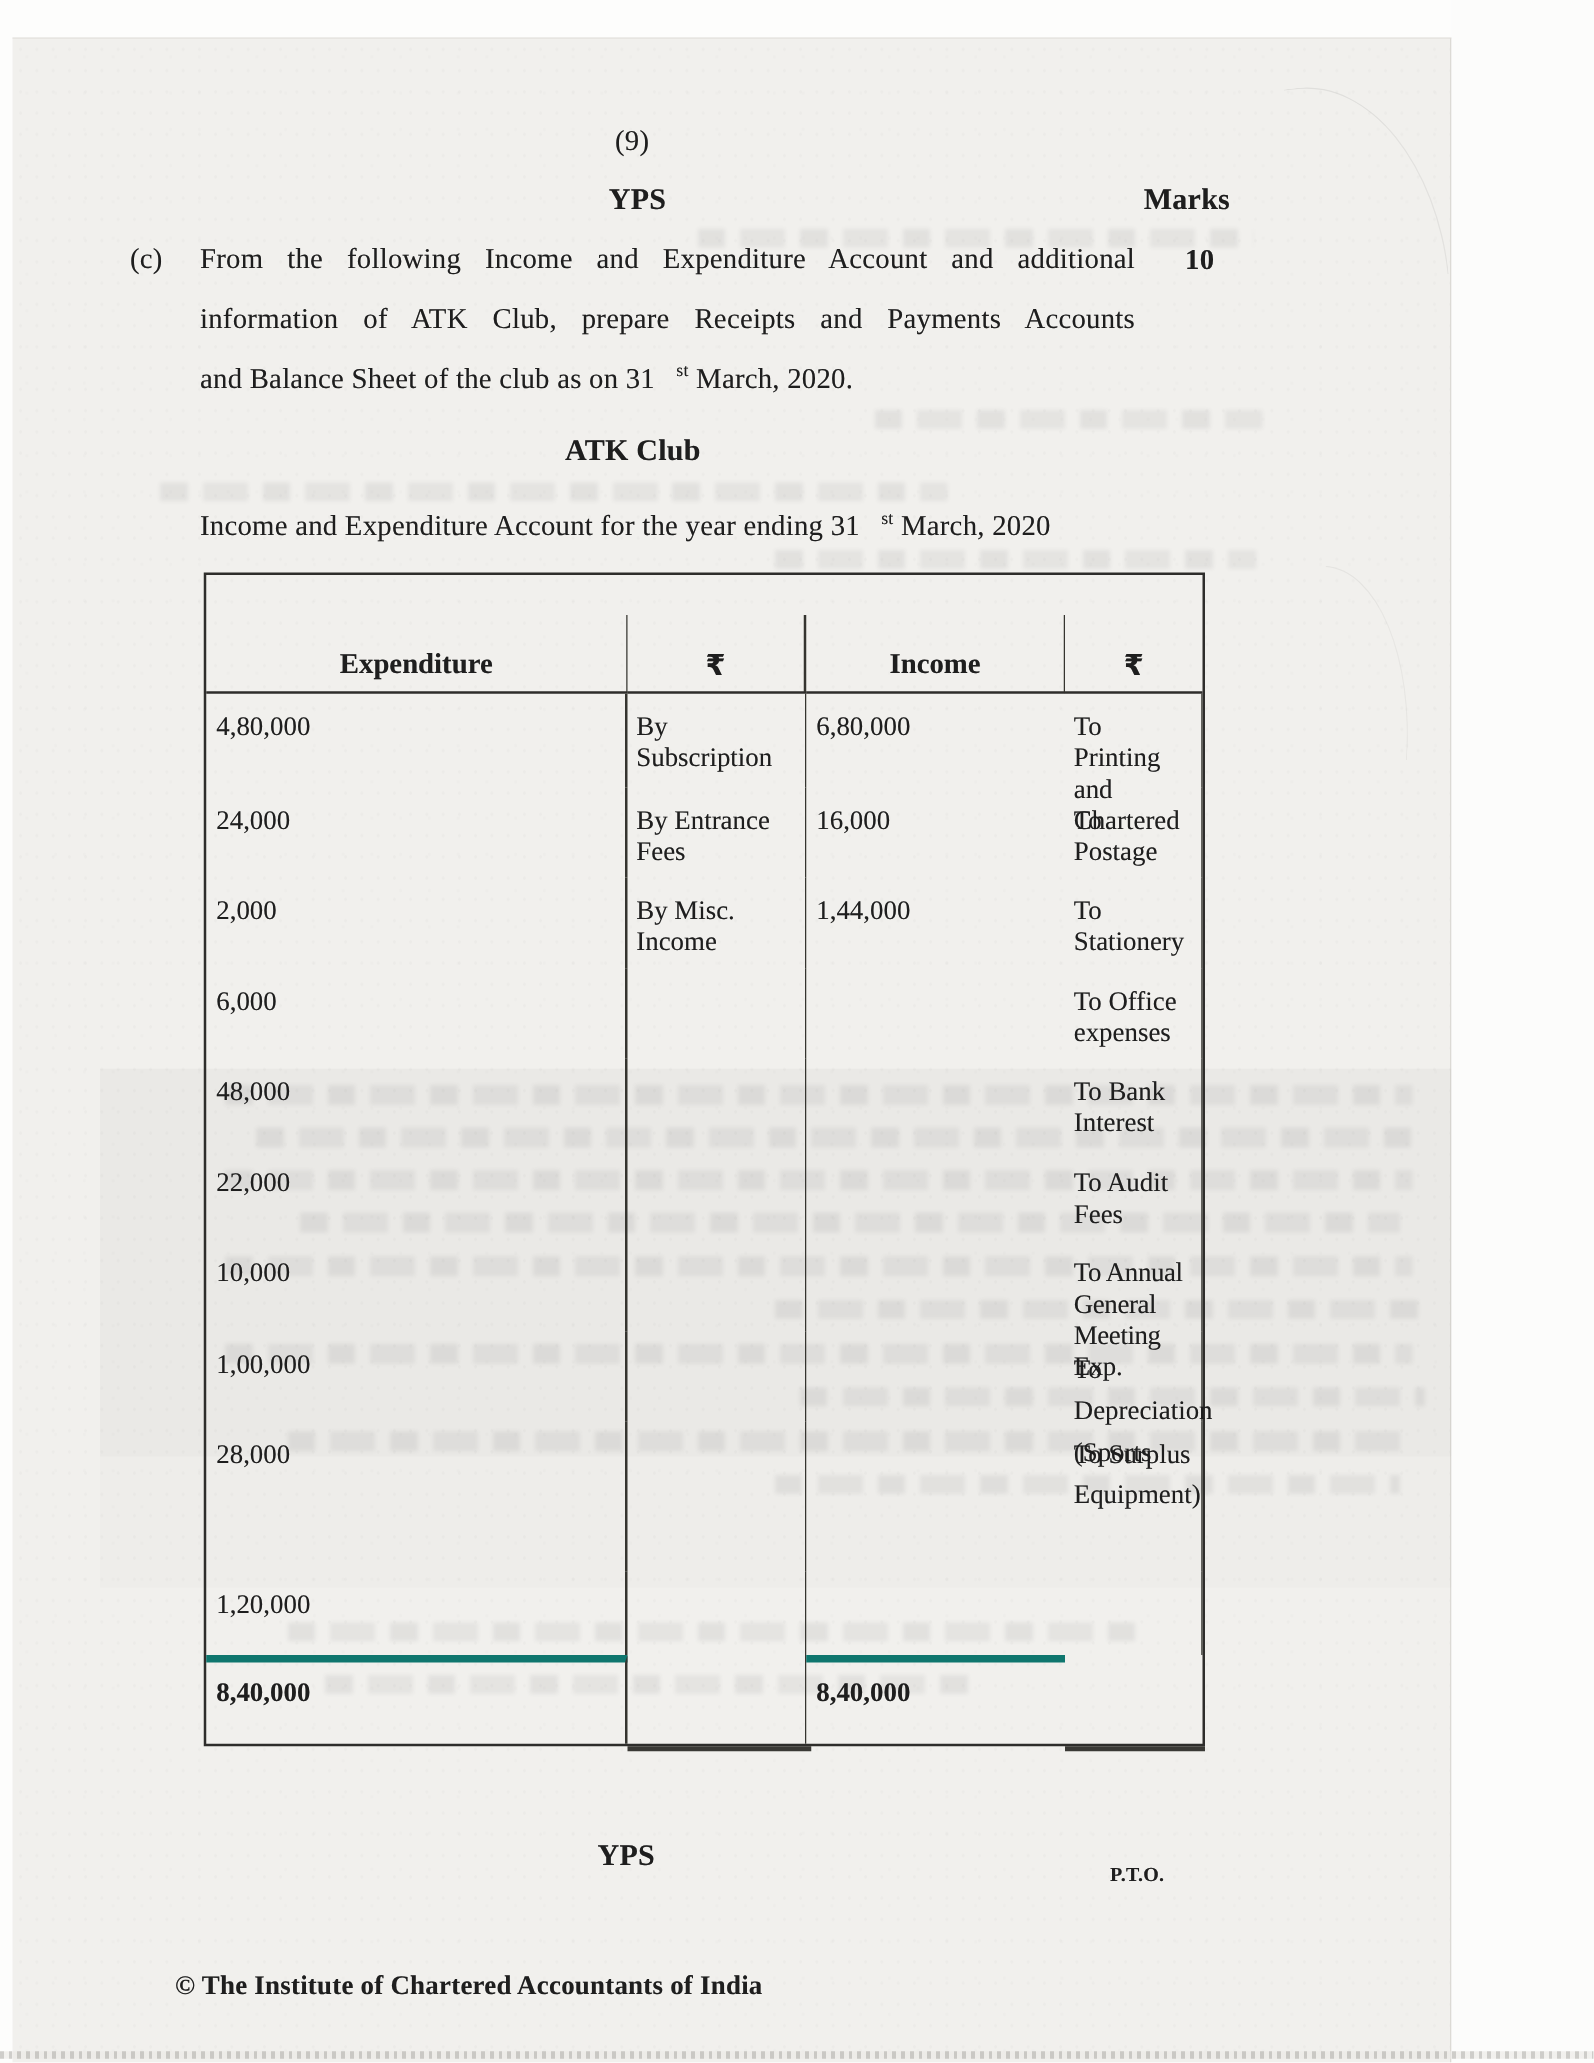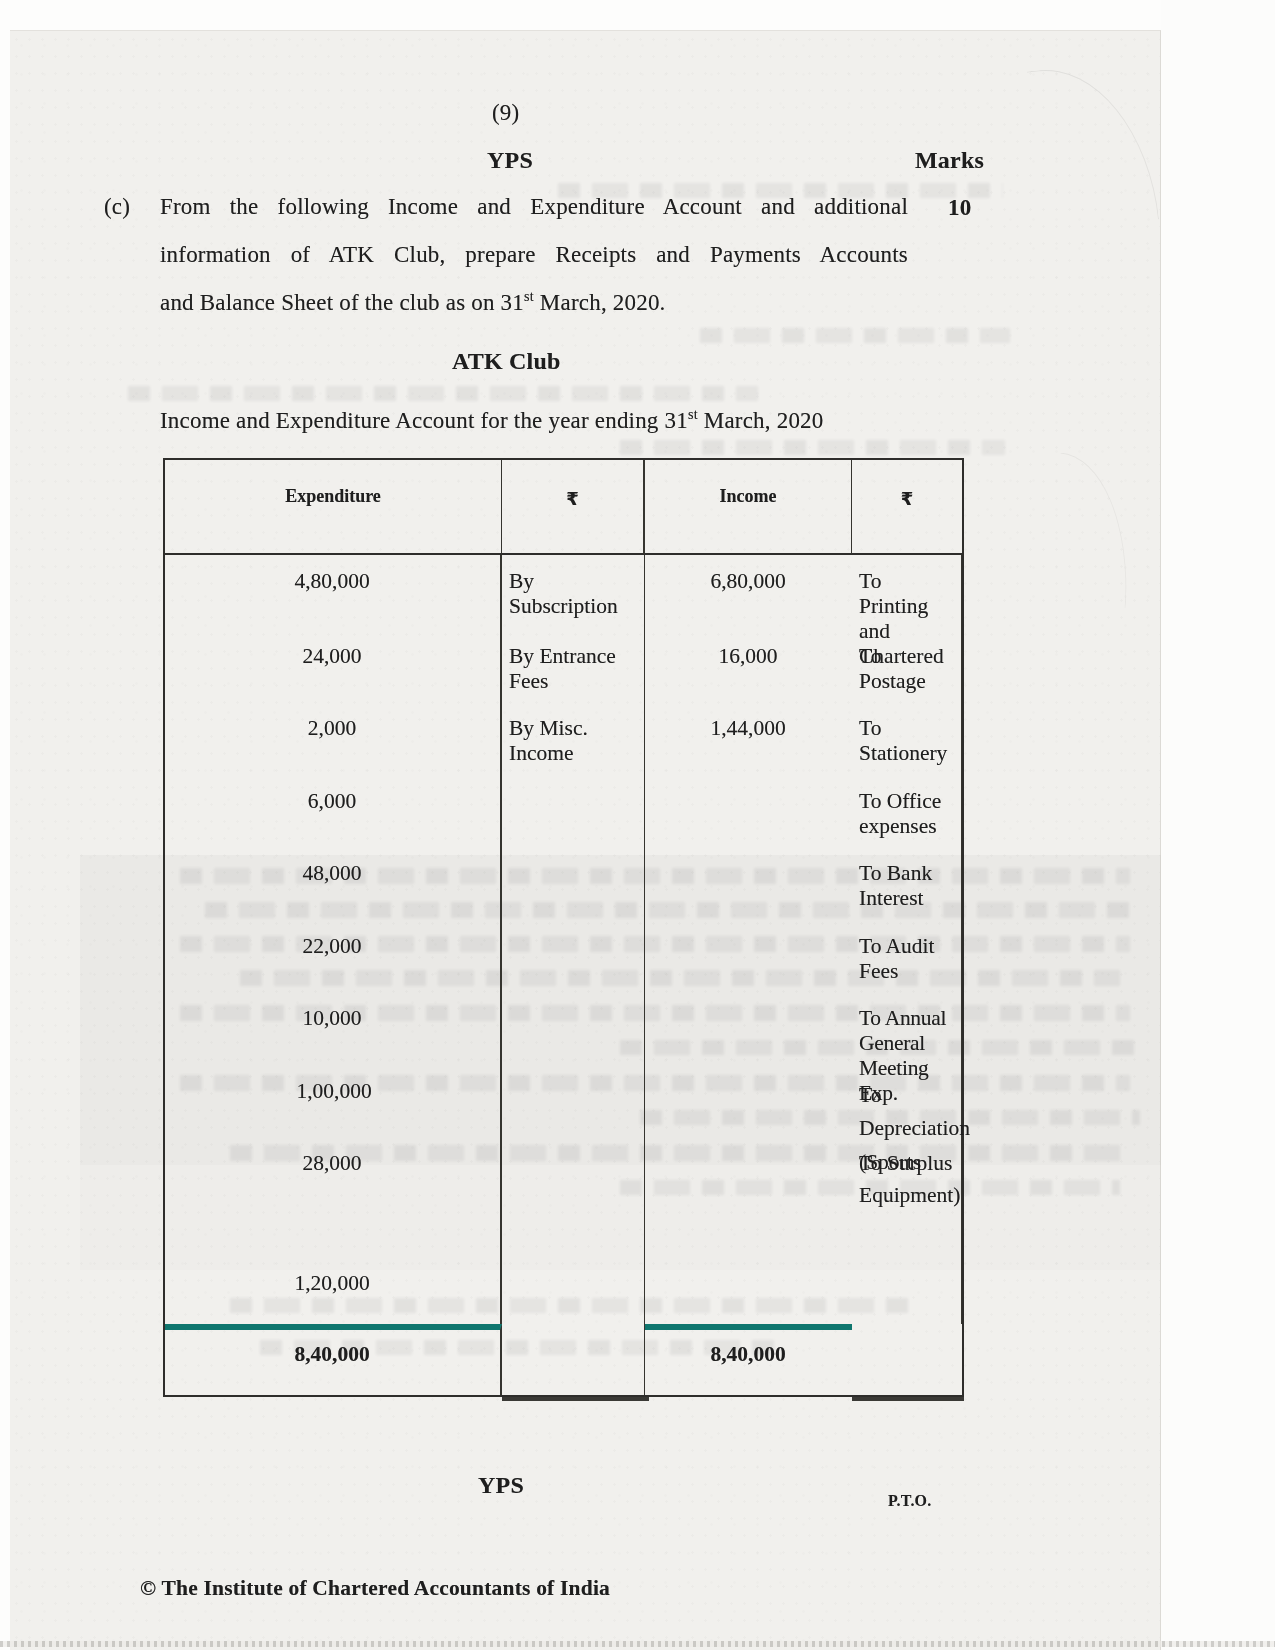--- a/index.html
+++ b/index.html
@@ -35,39 +35,39 @@
     position:absolute;opacity:.09;filter:blur(1.6px);
     background:repeating-linear-gradient(90deg,
       rgba(50,50,55,.85) 0 22px, transparent 22px 34px,
       rgba(50,50,55,.7) 34px 70px, transparent 70px 82px);
   }
   
   .abs{position:absolute;}
   .t{font-size:23px;letter-spacing:.2px;text-shadow:0 0 .5px rgba(20,20,20,.4);}
   .b{font-weight:bold;}
   .just{width:748px;text-align:justify;text-align-last:justify;word-spacing:3px;}
-  sup{font-size:.62em;vertical-align:super;line-height:0;}
+  sup{font-size:.62em;vertical-align:super;line-height:0;margin-left:17px;}
   .rupee{font-family:"DejaVu Sans","Liberation Sans",sans-serif;font-weight:bold;font-size:21px;}
   
   .acct{
     position:absolute;left:163px;top:458px;width:797px;height:935px;
     display:grid;
     grid-template-columns:337px 143px 207px 110px;
     grid-template-rows:95px 75px 72px 73px 72px 73px 72px 73px 72px 120px 67px 71px;
     border:2px solid #2e2d2b;
     font-size:21.5px;
     text-shadow:0 0 .5px rgba(20,20,20,.4);
   }
   .cell{padding:14px 8px 0 8px;overflow:visible;background:transparent;}
   .v1{border-right:1.6px solid #35342f;}
   .v2{border-right:2px solid #35342f;}
   .v3{border-right:1.6px solid #35342f;}
-  .hdr{font-weight:bold;text-align:center;border-bottom:2px solid #2e2d2b;padding-top:26px;font-size:18px;}
+  .hdr{font-weight:bold;text-align:center;border-bottom:2px solid #2e2d2b;padding-top:26px;font-size:23px;margin-top:32px;}
   .lbl{text-align:left;padding-left:7px;}
-  .amt{text-align:center;padding-right:9px;}
+  .amt{text-align:left;padding-right:9px;}
   .tot{font-weight:bold;border-top:6px solid #0f766e;padding-top:12px;}
   .narrow-wrap{display:inline-block;max-width:246px;line-height:1.55;}
   .tight{letter-spacing:-0.3px;}
   
   .dbl{position:absolute;height:3.5px;background:#3a3935;top:937px;}
   .dbl.d1{left:337px;width:147px;}
   .dbl.d2{left:687px;width:112px;}
 </style>
 </head>
 <body>

